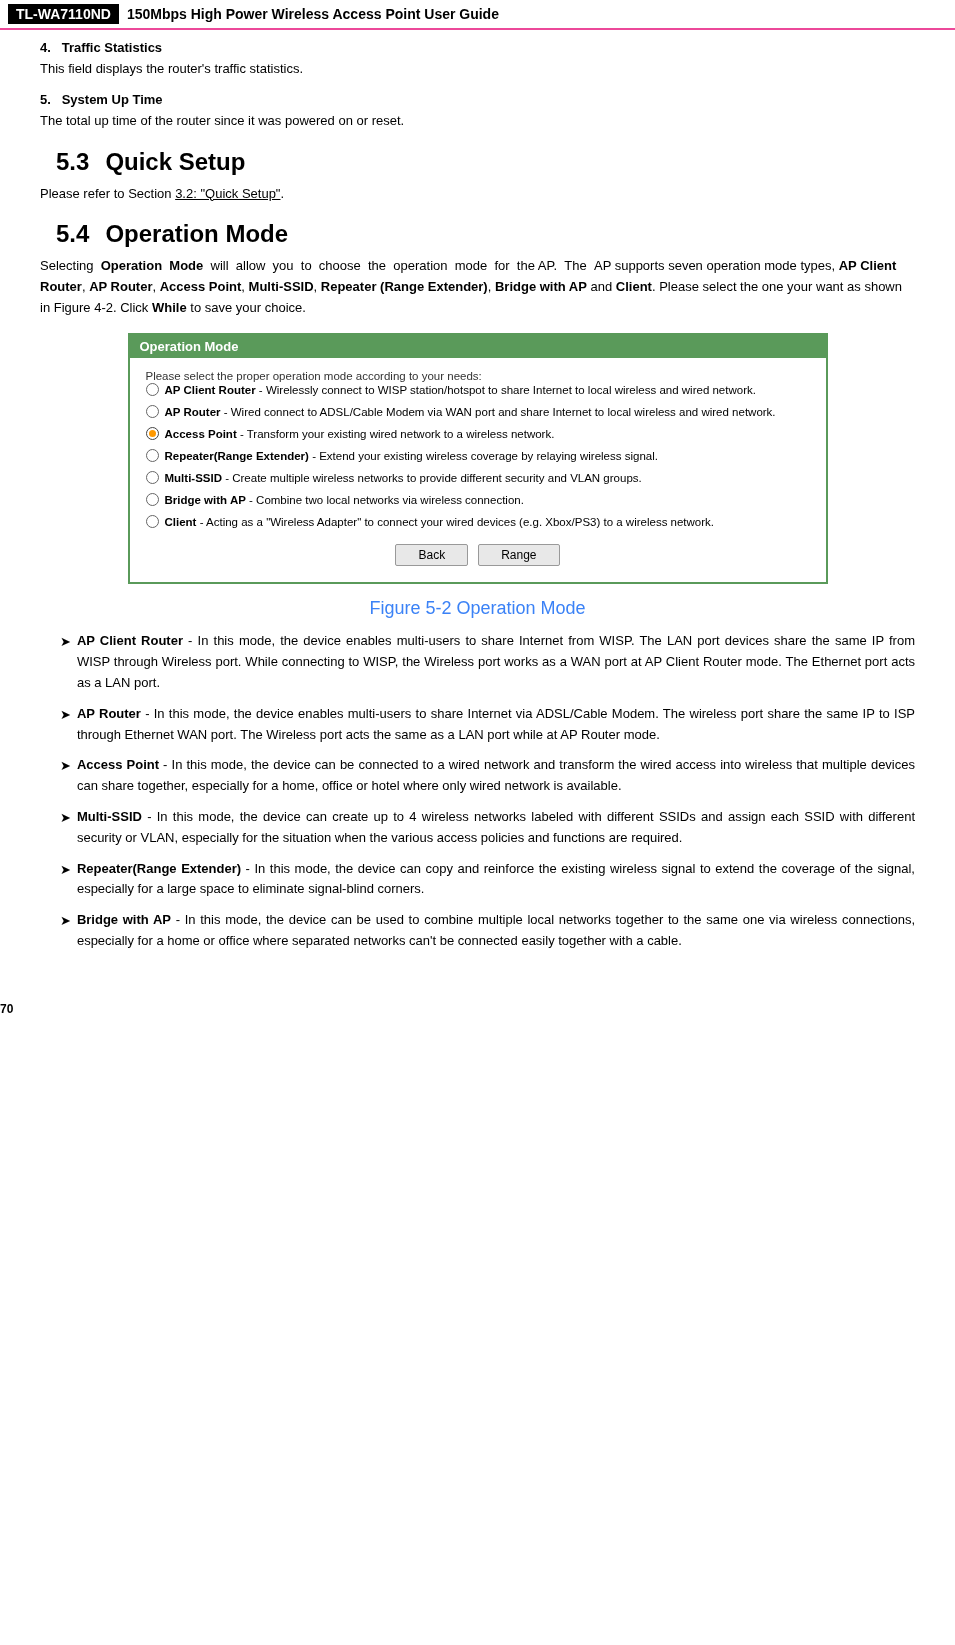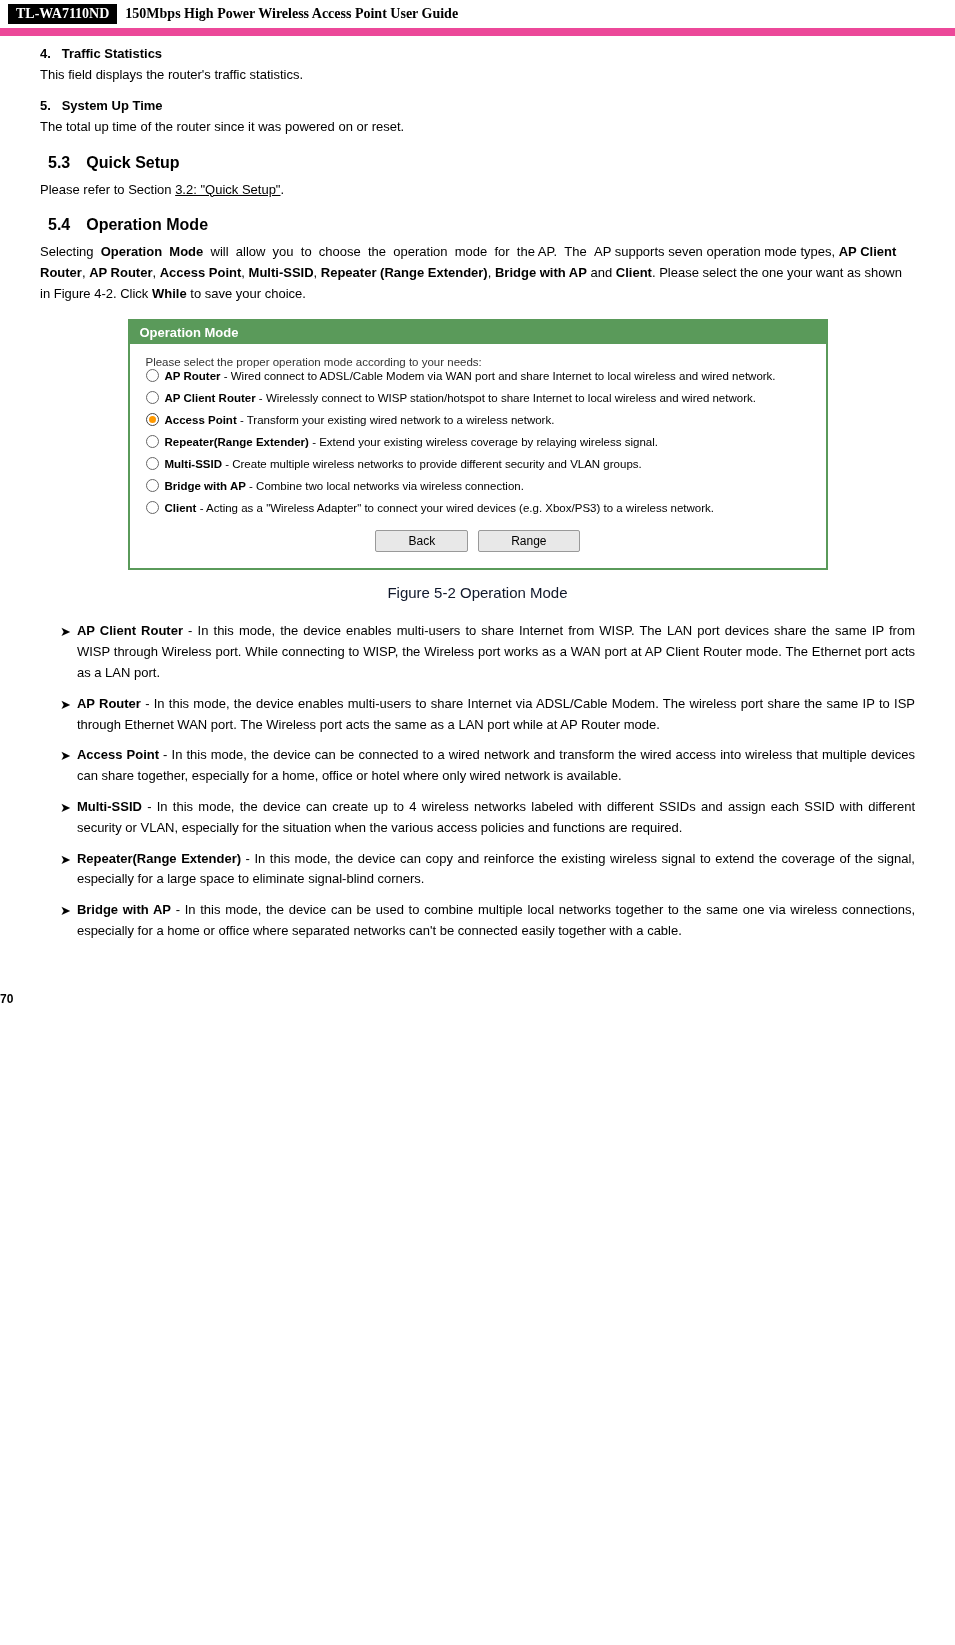--- a/index.html
+++ b/index.html
@@ -7,24 +7,23 @@
       font-family: Arial, sans-serif;
       font-size: 13px;
       background: #fff;
       color: #000;
       width: 955px;
       min-height: 1645px;
     }
     .header {
       display: flex;
       align-items: center;
-      border-bottom: 8px solid #ec4899;
+      border-bottom: 2px solid #ec4899;
       padding: 4px 8px;
       margin-bottom: 10px;
-      font-family: Liberation Serif, serif;
     }
     .header-model {
       font-weight: bold;
       font-size: 14px;
       background: #000;
       color: #fff;
       padding: 2px 8px;
       margin-right: 8px;
     }
     .header-title {
@@ -38,23 +37,23 @@
       font-weight: bold;
       font-size: 13px;
       margin-bottom: 4px;
     }
     .section-body {
       font-size: 13px;
       margin-bottom: 12px;
       line-height: 1.6;
     }
     .section-heading-large {
-      font-size: 16px;
-      font-weight: bold;
-      margin: 16px 0 8px 8px;
+      font-size: 24px;
+      font-weight: bold;
+      margin: 16px 0 8px 16px;
     }
     .section-heading-large span {
       margin-right: 16px;
     }
     .inline-link {
       text-decoration: underline;
     }
     .figure-container {
       margin: 14px auto;
       width: 700px;
@@ -106,32 +105,32 @@
       border-radius: 50%;
     }
     .figure-buttons {
       display: flex;
       justify-content: center;
       gap: 10px;
       margin-top: 14px;
       padding-bottom: 4px;
     }
     .fig-btn {
-      padding: 3px 32px;
+      padding: 3px 22px;
       font-size: 12px;
       background: #e8e8e8;
       border: 1px solid #999;
       cursor: pointer;
       border-radius: 2px;
     }
     .figure-caption {
       text-align: center;
-      font-size: 15px;
-      margin: 6px 0 20px 0;
-      color: #0f172a;
+      font-size: 18px;
+      margin: 6px 0 12px 0;
+      color: #3b82f6;
     }
     .bullet-section {
       margin-bottom: 10px;
       padding-left: 20px;
     }
     .bullet-item {
       display: flex;
       align-items: flex-start;
       margin-bottom: 10px;
       font-size: 13px;
@@ -192,25 +191,25 @@
   </div>
 
   <div class="figure-container">
     <div class="figure-title-bar">Operation Mode</div>
     <div class="figure-inner">
       <div class="figure-instruction">Please select the proper operation mode according to your needs:</div>
 
       <div id="radio-options-container">
           <div class="radio-row">
             <div class="radio-circle"></div>
+            <span><b>AP Client Router</b> - Wirelessly connect to WISP station/hotspot to share Internet to local wireless and wired network.</span>
+          </div>
+          <div class="radio-row">
+            <div class="radio-circle"></div>
             <span><b>AP Router</b> - Wired connect to ADSL/Cable Modem via WAN port and share Internet to local wireless and wired network.</span>
-          </div>
-          <div class="radio-row">
-            <div class="radio-circle"></div>
-            <span><b>AP Client Router</b> - Wirelessly connect to WISP station/hotspot to share Internet to local wireless and wired network.</span>
           </div>
           <div class="radio-row">
             <div class="radio-circle selected"></div>
             <span><b>Access Point</b> - Transform your existing wired network to a wireless network.</span>
           </div>
           <div class="radio-row">
             <div class="radio-circle"></div>
             <span><b>Repeater(Range Extender)</b> - Extend your existing wireless coverage by relaying wireless signal.</span>
           </div>
           <div class="radio-row">

